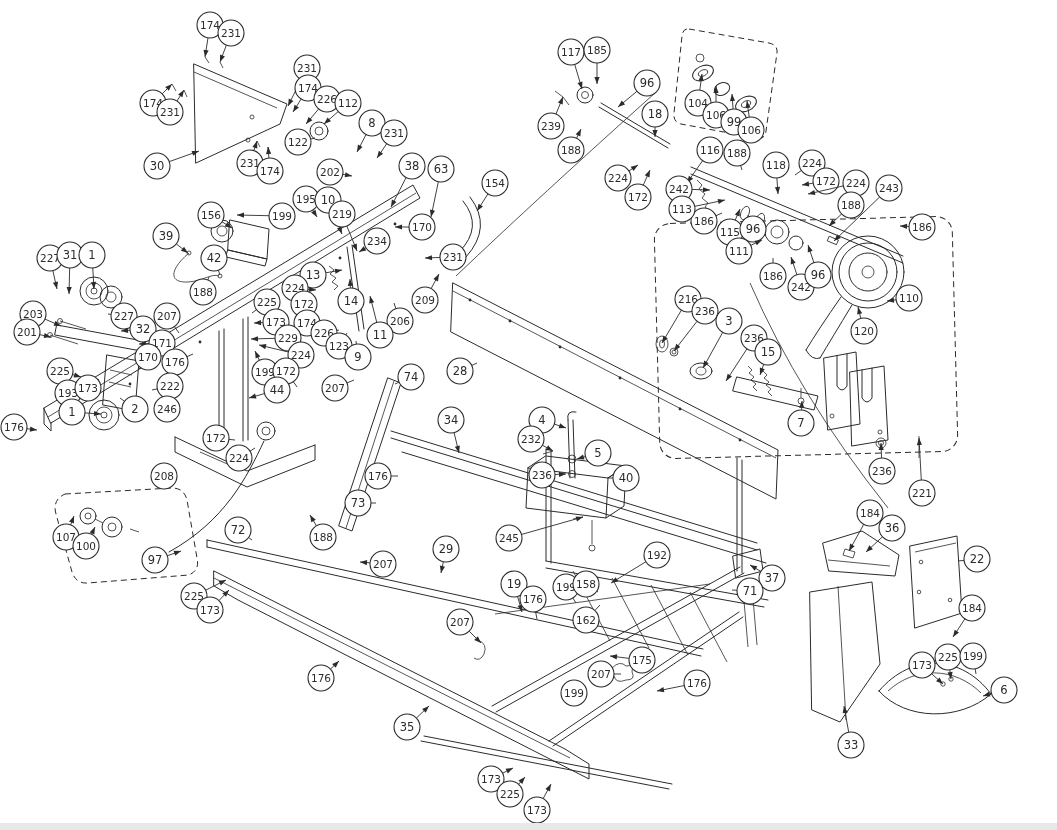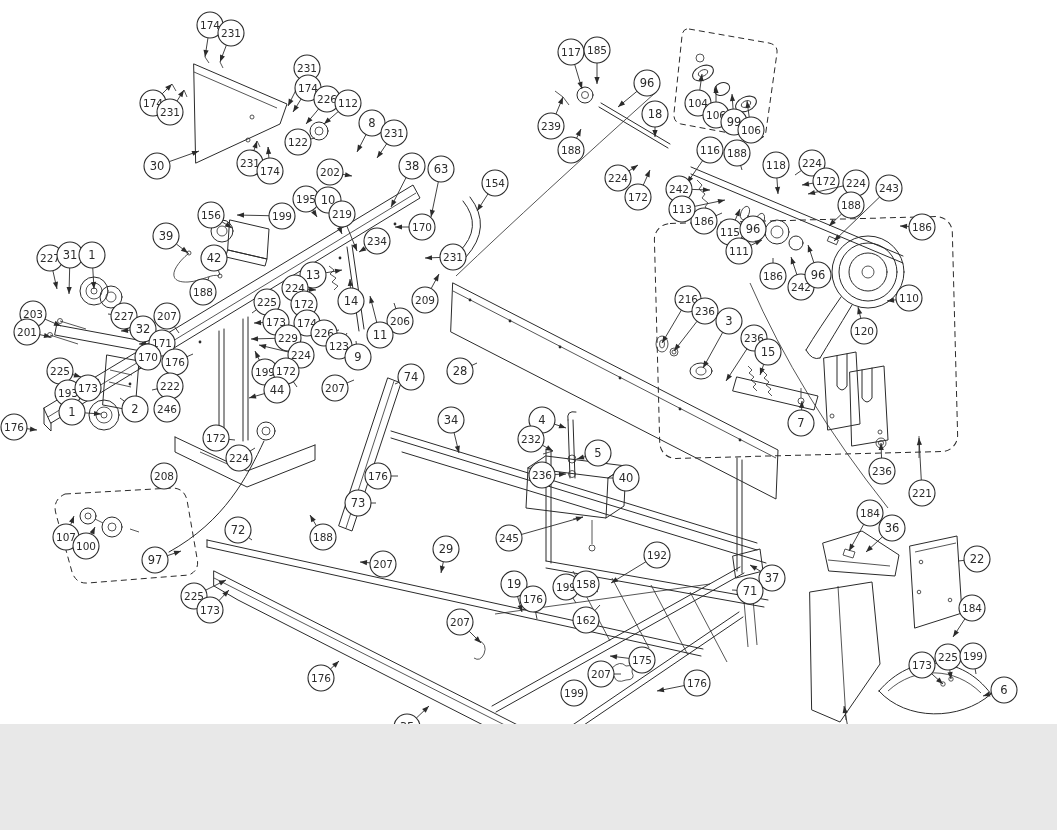--- a/index.html
+++ b/index.html
@@ -1,16 +1,16 @@
 <!DOCTYPE html>
 <html><head>
 <meta charset="utf-8">
 <style>
   html,body{margin:0;padding:0;background:#e8e8e8;}
-  .stage{position:relative;width:1057px;height:724px;background:#ffffff;overflow:hidden;
+  .stage{position:relative;width:1057px;height:823px;background:#ffffff;overflow:hidden;
          font-family:"DejaVu Sans",sans-serif;}
   svg{position:absolute;left:0;top:0;}
   .ln{fill:none;stroke:#2b2b2b;stroke-width:1;stroke-linecap:round;stroke-linejoin:round;}
   .thin{fill:none;stroke:#2b2b2b;stroke-width:.8;}
   .dash{fill:none;stroke:#2b2b2b;stroke-width:1;stroke-dasharray:6 4;}
   .dot{fill:#2b2b2b;stroke:none;}
 </style>
 </head>
 <body>
 

